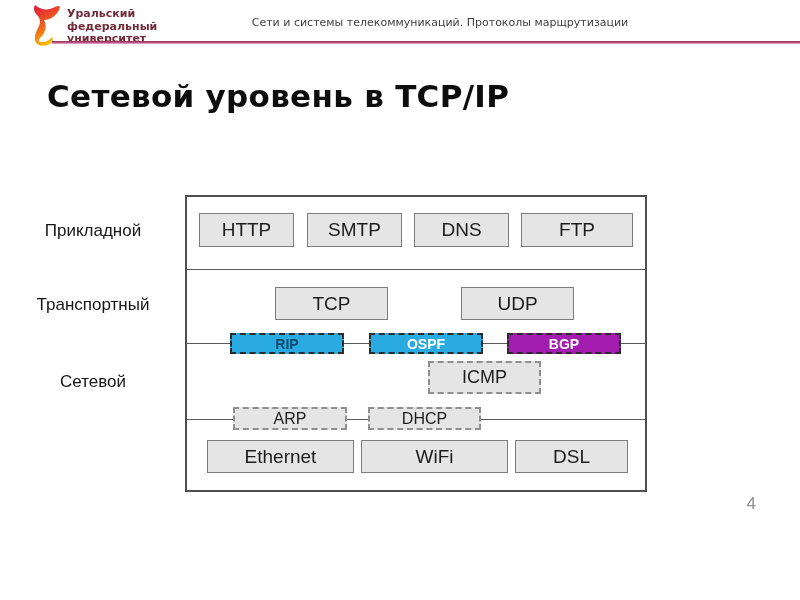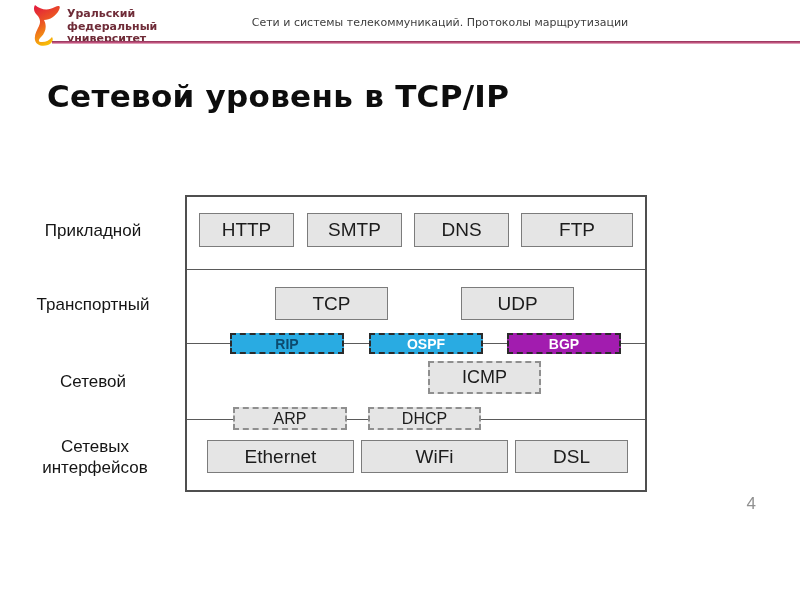--- a/index.html
+++ b/index.html
@@ -87,21 +87,20 @@
     <div>университет</div>
   </div>
   <div class="course-title">Сети и системы телекоммуникаций. Протоколы марщрутизации</div>
   <div class="header-rule"></div>
 
   <div class="slide-title">Сетевой уровень в TCP/IP</div>
 
   <div class="layer-label label-0">Прикладной</div>
   <div class="layer-label label-1">Транспортный</div>
   <div class="layer-label label-2">Сетевой</div>
-  <div class="layer-label label-3">Сетевых интерфейсов</div>
 
   <div class="diagram">
     <div class="divider div-0"></div>
     <div class="divider div-1"></div>
     <div class="divider div-2"></div>
 
     <div class="box b-http">HTTP</div>
     <div class="box b-smtp">SMTP</div>
     <div class="box b-dns">DNS</div>
     <div class="box b-ftp">FTP</div>

